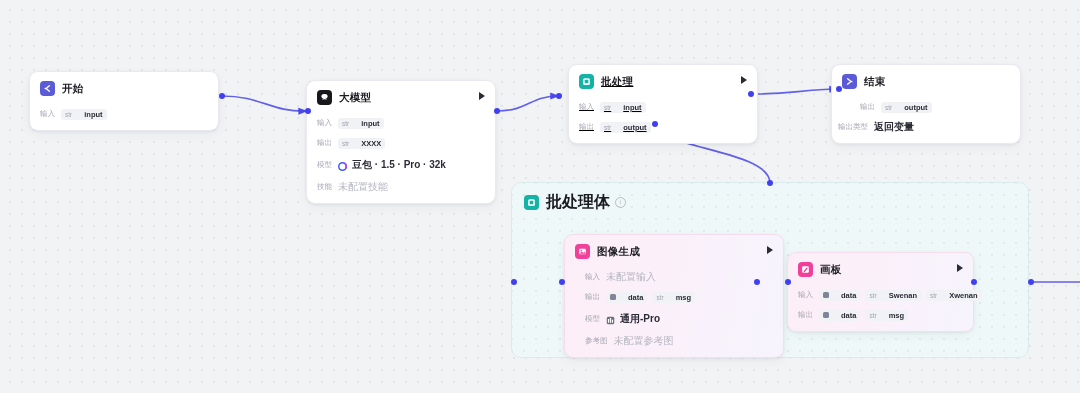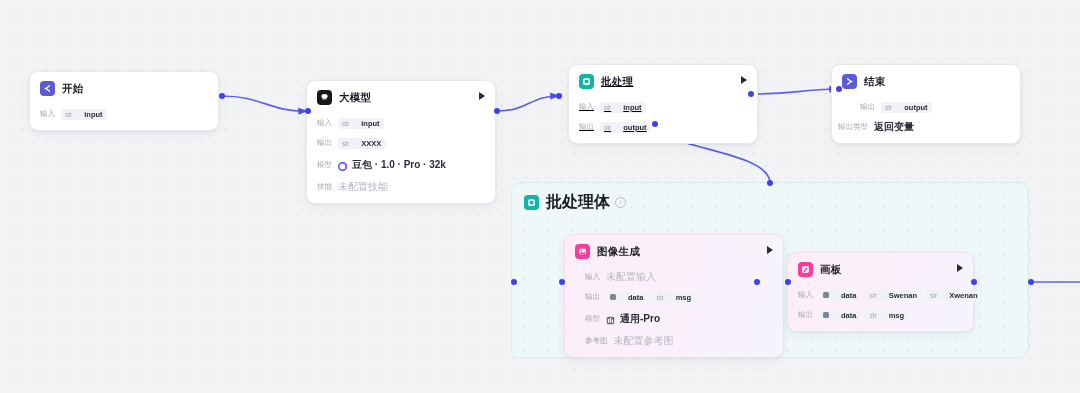--- a/index.html
+++ b/index.html
@@ -263,21 +263,21 @@
       </div>
       <div class="row">
         <span class="row-label">模型</span>
         <span class="row-vals">
           <span>
             <svg width="9" height="9" viewBox="0 0 12 12" aria-hidden="true" style="vertical-align:-1px;">
               <circle cx="6" cy="6" r="5" fill="none" stroke="#3b5bff" stroke-width="2"></circle>
               <circle cx="6" cy="6" r="5" fill="none" stroke="#b23bff" stroke-width="2" stroke-dasharray="9 22" stroke-dashoffset="6"></circle>
             </svg>
           </span>
-          <span class="plain dark">豆包 · 1.0 · Pro · 32k</span>
+          <span class="plain dark">豆包 · 1.5 · Pro · 32k</span>
         </span>
       </div>
       <div class="row">
         <span class="row-label">技能</span>
         <span class="plain">未配置技能</span>
       </div>
     </div>
   </div>
 
   <div class="node" style="left:568px; top:64px; width:190px;text-decoration:underline;">

